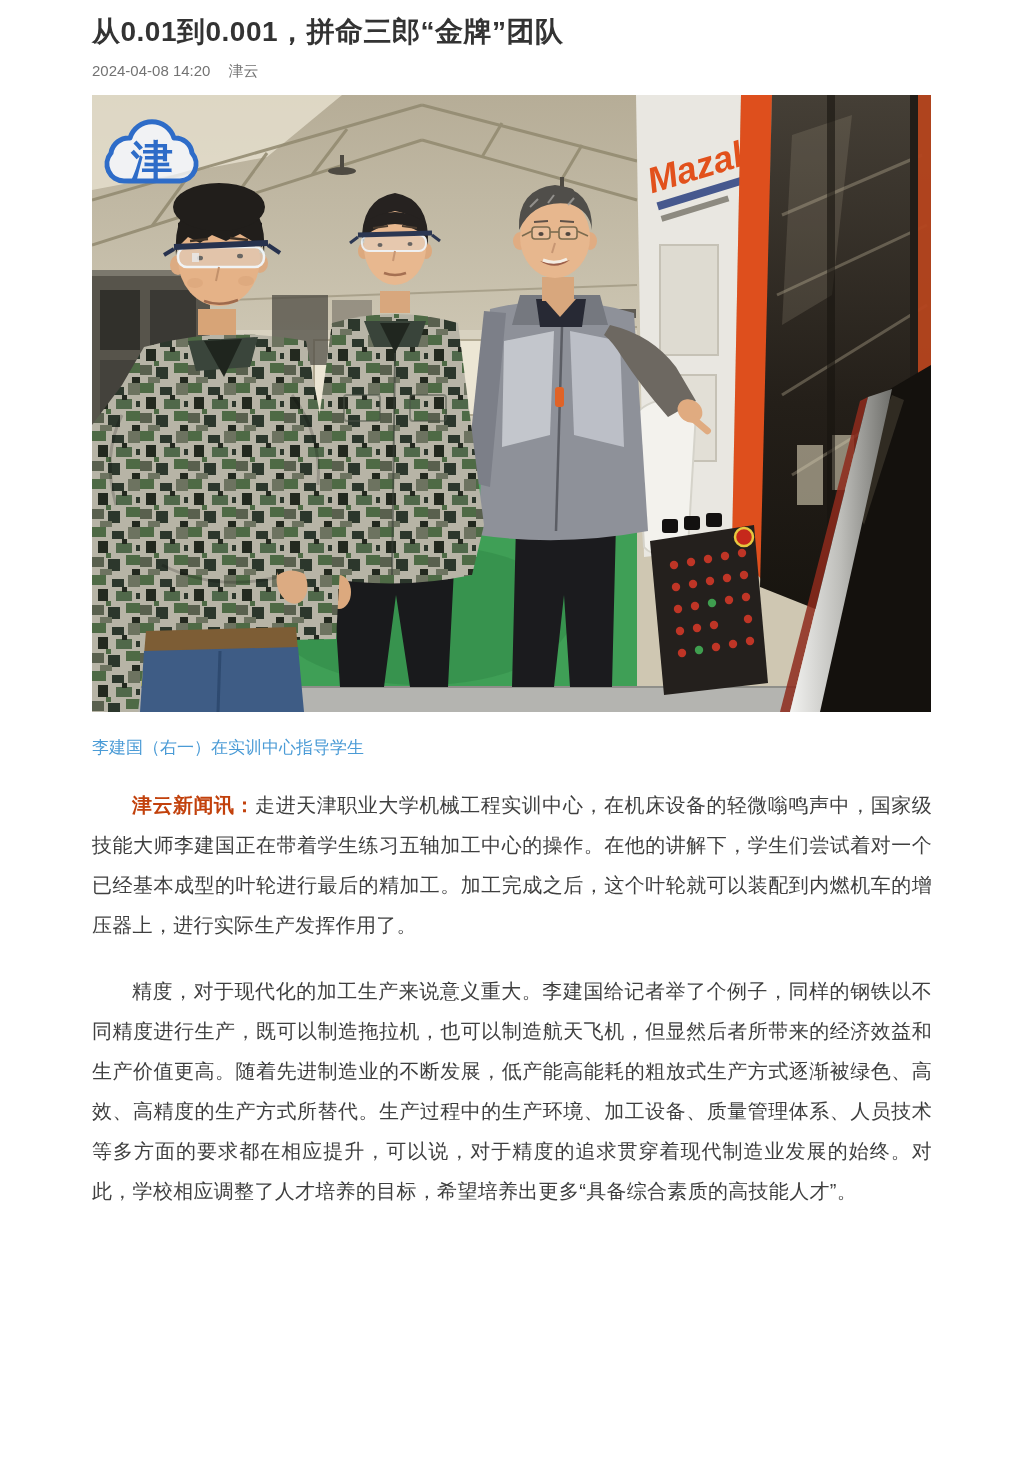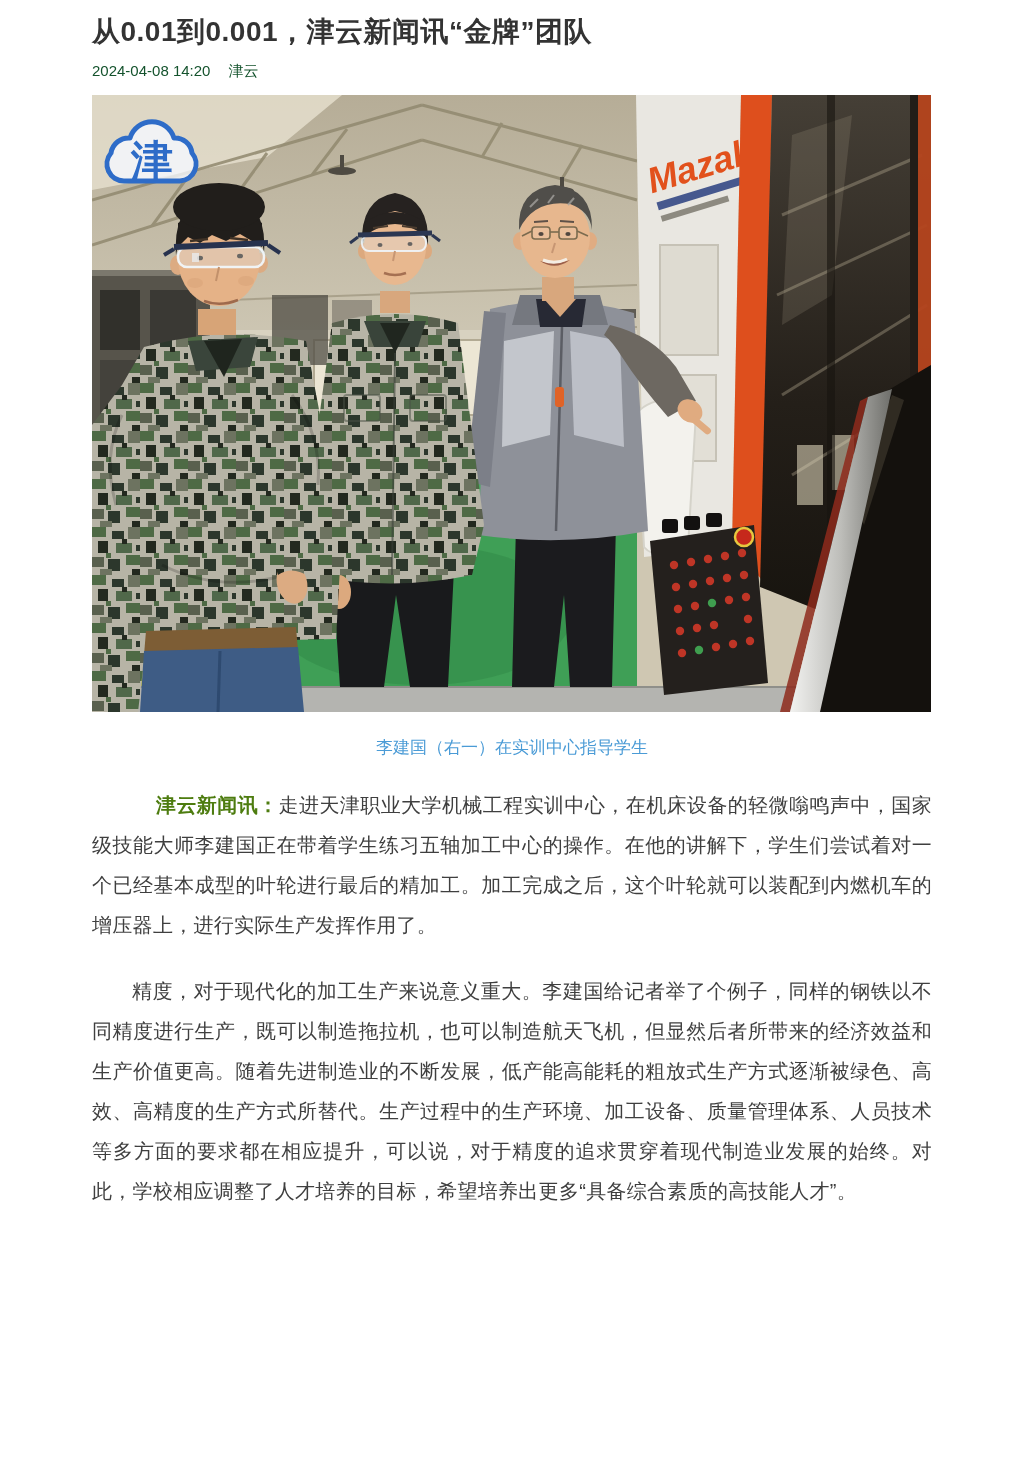--- a/index.html
+++ b/index.html
@@ -15,51 +15,50 @@
     font-size: 28px;
     font-weight: 700;
     color: #333333;
     letter-spacing: 0.5px;
     line-height: 1.3;
   }
   .meta {
     margin-top: 12px;
     margin-bottom: 14px;
     font-size: 15px;
-    color: #14532d;
+    color: #737373;
   }
   .meta .src { margin-left: 18px; }
   figure { margin: 0; }
   .photo-wrap { width: 839px; height: 617px; overflow: hidden; background: #cfc7b2; }
   .photo-wrap svg { display: block; }
   figcaption {
     margin-top: 24px;
     margin-bottom: 26px;
-    text-align: center;
     font-size: 17px;
     color: #4a9bd6;
   }
   .para {
     font-size: 20px;
     line-height: 40px;
     color: #3f3f3f;
     text-indent: 2em;
     text-align: justify;
     margin: 26px 0;
     letter-spacing: 0.3px;
   }
-  .para .lead { font-weight: 700; color: #4d7c0f; margin-left: 24px; }
+  .para .lead { font-weight: 700; color: #c2410c; }
 </style>
 </head>
 <body>
 
 <div class="page">
   <div class="content">
 
-    <h1 class="title">从0.01到0.001，津云新闻讯“金牌”团队</h1>
+    <h1 class="title">从0.01到0.001，拼命三郎“金牌”团队</h1>
 
     <div class="meta">
       <span>2024-04-08 14:20</span><span class="src">津云</span>
     </div>
 
     <figure>
       <div class="photo-wrap">
 
         <svg width="839" height="617" viewBox="0 0 839 617" xmlns="http://www.w3.org/2000/svg">
           <defs>

